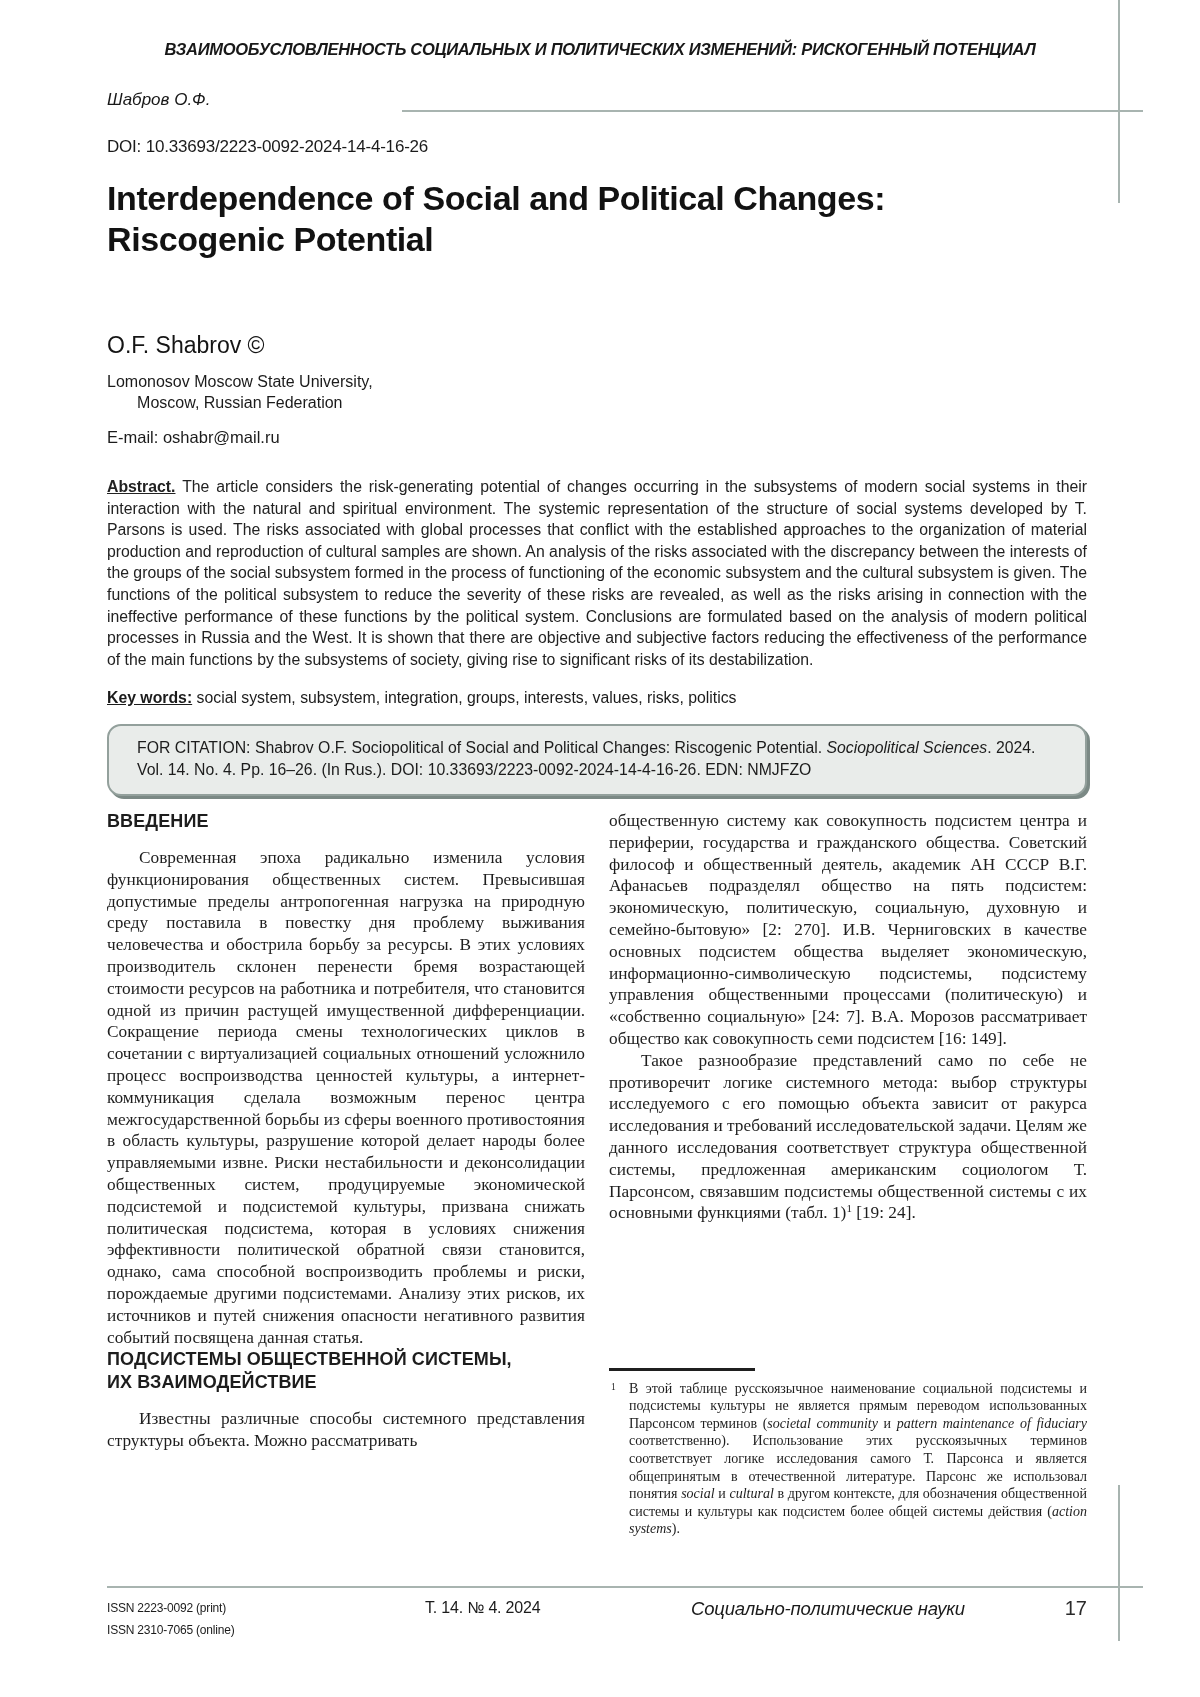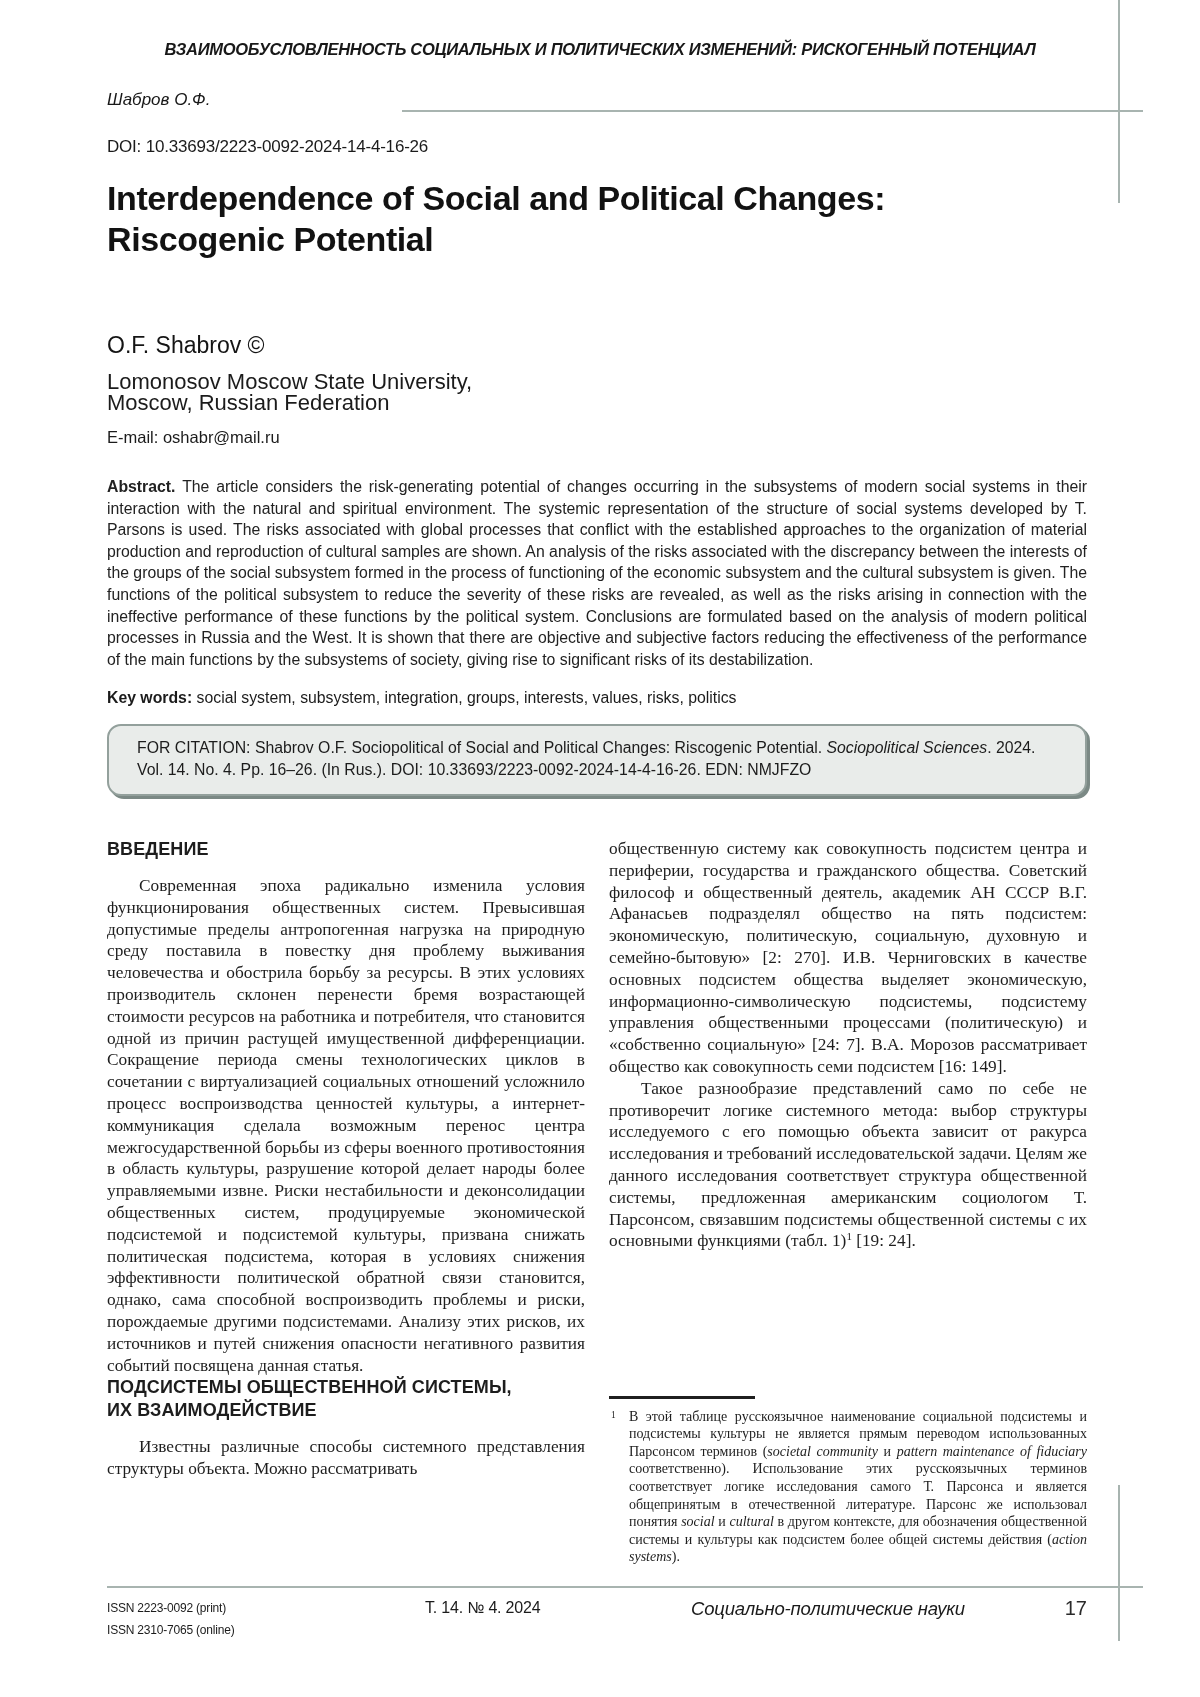--- a/index.html
+++ b/index.html
@@ -21,44 +21,44 @@
   .author-short{
     position:absolute;top:90px;left:107px;
     font-style:italic;font-size:17px;color:#181818;
   }
   .doi{position:absolute;top:137px;left:107px;font-size:17px;letter-spacing:-0.2px;}
   .title{
     position:absolute;top:178px;left:107px;width:900px;
     font-weight:700;font-size:34px;line-height:41px;letter-spacing:-0.4px;color:#121212;
   }
   .author-en{position:absolute;top:332px;left:107px;font-weight:400;font-size:23px;color:#141414;}
-  .affiliation{position:absolute;top:371px;left:107px;font-size:22px;line-height:21px;}
+  .affiliation{position:absolute;top:371px;left:107px;font-size:16px;line-height:21px;text-align:center;}
   .email{position:absolute;top:428px;left:107px;font-size:16.5px;}
 
   .abstract{
     position:absolute;top:476px;left:107px;width:980px;
     font-size:15.8px;line-height:21.6px;text-align:justify;color:#222;
   }
   .keywords{
     position:absolute;top:687px;left:107px;width:980px;
     font-size:15.8px;line-height:21.6px;
   }
-  .bold{font-weight:700;}
+  .bold{font-weight:700;text-decoration:underline;}
   .it{font-style:italic;}
 
   .citation-box{
     position:absolute;top:724px;left:107px;width:980px;box-sizing:border-box;
     background:#e9ecea;border:2px solid #93a09c;border-radius:14px;
     box-shadow:3px 3px 0 #7b8985;
     padding:11px 28px 13px 28px;
     font-size:15.8px;line-height:21.8px;color:#1c1c1c;
   }
 
   .columns{
-    position:absolute;top:838px;left:107px;width:980px;height:728px;
+    position:absolute;top:810px;left:107px;width:980px;height:728px;
     display:flex;gap:24px;
   }
   .col{width:478px;display:flex;flex-direction:column;}
   .col p{
     margin:0;font-family:"Liberation Serif","DejaVu Serif",serif;
     font-size:17.3px;line-height:21.8px;text-align:justify;color:#1e1e1e;
   }
   .indent{text-indent:32px;}
   .col h2{
     margin:0;font-family:"Liberation Sans",sans-serif;

